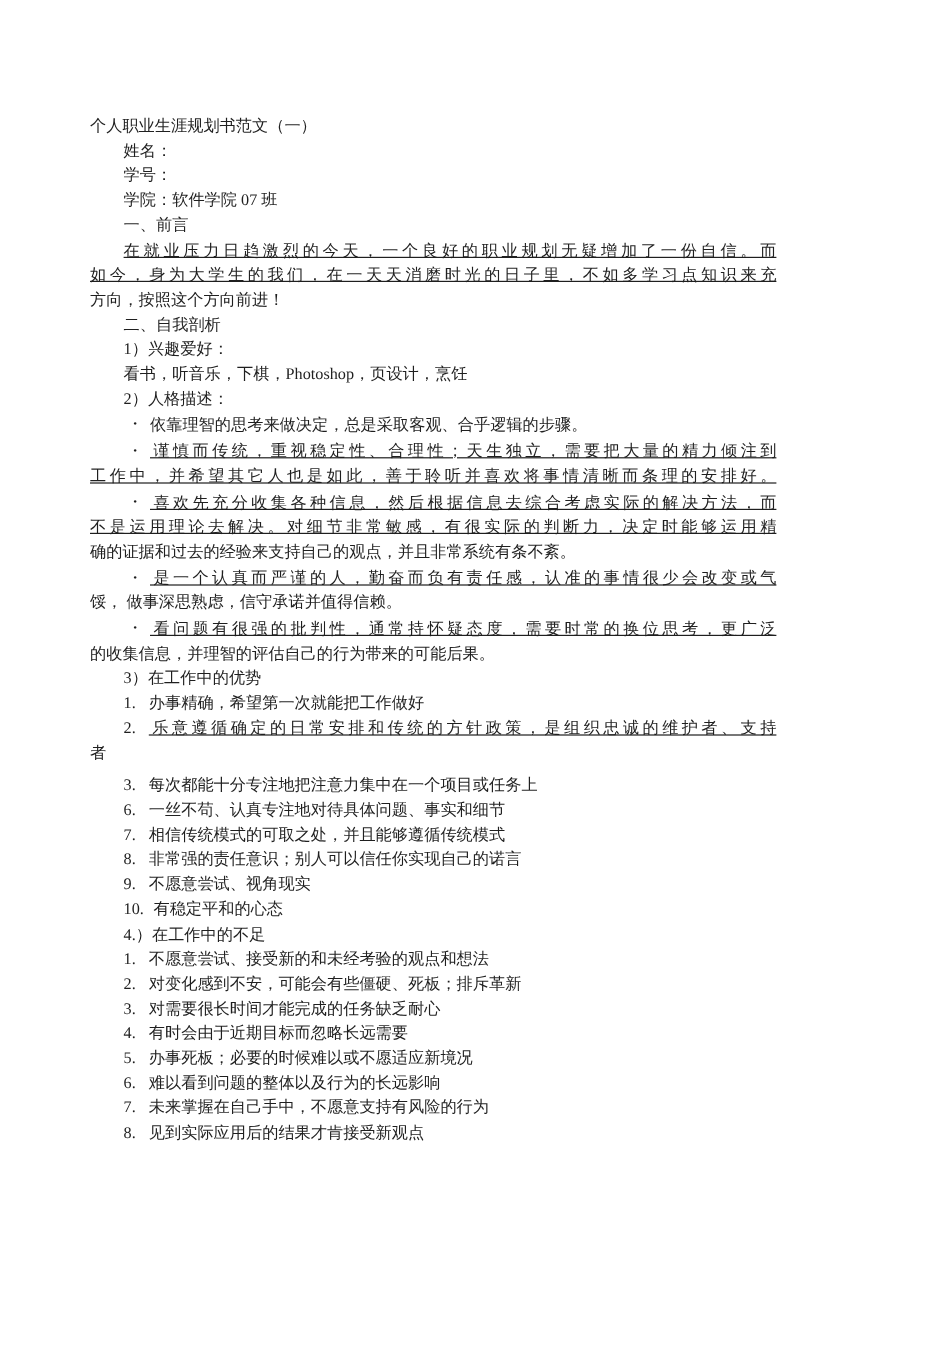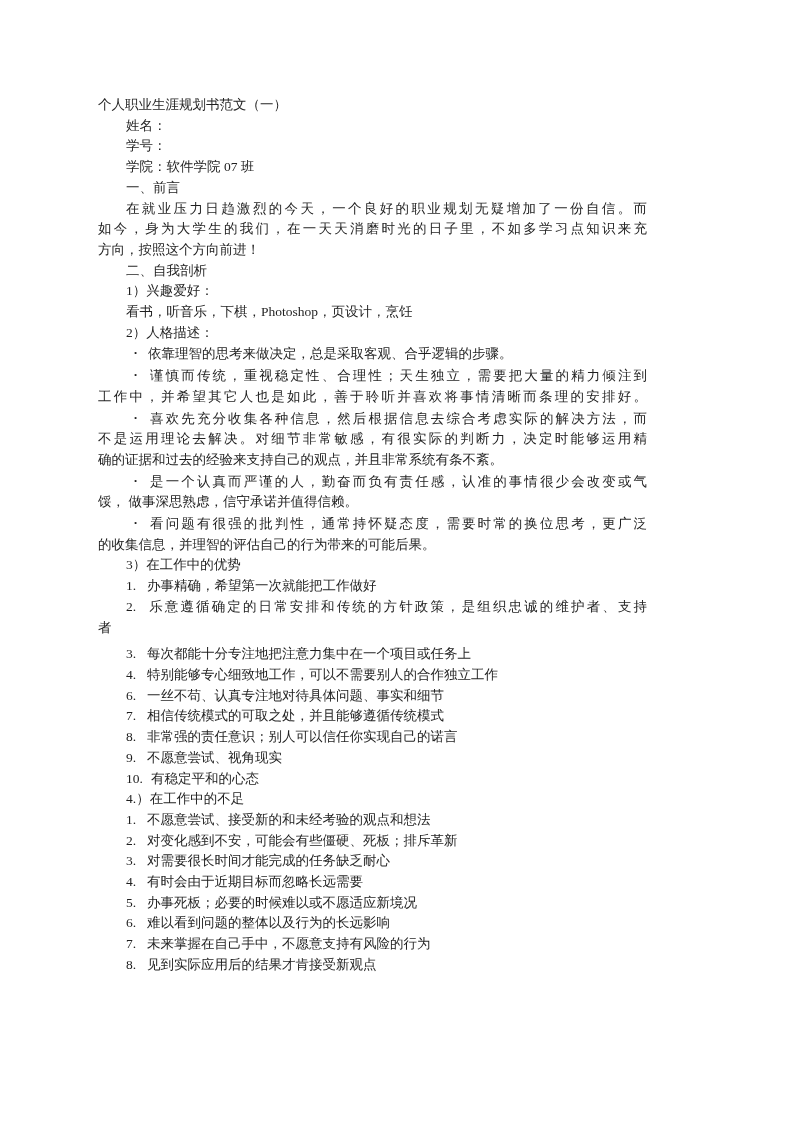--- a/index.html
+++ b/index.html
@@ -6,35 +6,36 @@
     margin: 0;
     padding: 0;
     background: #ffffff;
   }
   .page {
     position: relative;
     width: 793px;
     height: 1020px;
     background: #ffffff;
     box-sizing: border-box;
-    padding: 95px 146px 0 98px;
+    padding: 95px 146px 0 75px;
     font-family: "Liberation Serif", "DejaVu Serif", serif;
     font-size: 13.5px;
     line-height: 20.7px;
     color: #1f1f1f;
     overflow: hidden;
   }
   .line { white-space: pre-wrap; }
   .line.indent { padding-left: 28px; }
   .line.bullet { padding-left: 36px; }
   .line.num    { padding-left: 28px; }
   .line.gap    { margin-bottom: 6px; }
   .line.j {
     text-align: justify;
     text-align-last: justify;
+    text-decoration: underline;
   }
   .dot {
     display: inline-block;
     width: 8px;
     margin-right: 6px;
     font-size: 9px;
     vertical-align: 2px;
   }
   .no {
     display: inline-block;
@@ -67,21 +68,20 @@
       <div class="line flush">确的证据和过去的经验来支持自己的观点，并且非常系统有条不紊。</div>
       <div class="line bullet j"><span class="dot">•</span><span>是一个认真而严谨的人，勤奋而负有责任感，认准的事情很少会改变或气</span></div>
       <div class="line flush">馁， 做事深思熟虑，信守承诺并值得信赖。</div>
       <div class="line bullet j"><span class="dot">•</span><span>看问题有很强的批判性，通常持怀疑态度，需要时常的换位思考，更广泛</span></div>
       <div class="line flush">的收集信息，并理智的评估自己的行为带来的可能后果。</div>
       <div class="line indent">3）在工作中的优势</div>
       <div class="line num"><span class="no">1.</span><span>办事精确，希望第一次就能把工作做好</span></div>
       <div class="line num j"><span class="no">2.</span><span>乐意遵循确定的日常安排和传统的方针政策，是组织忠诚的维护者、支持</span></div>
       <div class="line flush gap">者</div>
       <div class="line num"><span class="no">3.</span><span>每次都能十分专注地把注意力集中在一个项目或任务上</span></div>
-      <div class="line num"><span class="no">4.</span><span>特别能够专心细致地工作，可以不需要别人的合作独立工作</span></div>
       <div class="line num"><span class="no">6.</span><span>一丝不苟、认真专注地对待具体问题、事实和细节</span></div>
       <div class="line num"><span class="no">7.</span><span>相信传统模式的可取之处，并且能够遵循传统模式</span></div>
       <div class="line num"><span class="no">8.</span><span>非常强的责任意识；别人可以信任你实现自己的诺言</span></div>
       <div class="line num"><span class="no">9.</span><span>不愿意尝试、视角现实</span></div>
       <div class="line num"><span class="no">10.</span><span>有稳定平和的心态</span></div>
       <div class="line indent">4.）在工作中的不足</div>
       <div class="line num"><span class="no">1.</span><span>不愿意尝试、接受新的和未经考验的观点和想法</span></div>
       <div class="line num"><span class="no">2.</span><span>对变化感到不安，可能会有些僵硬、死板；排斥革新</span></div>
       <div class="line num"><span class="no">3.</span><span>对需要很长时间才能完成的任务缺乏耐心</span></div>
       <div class="line num"><span class="no">4.</span><span>有时会由于近期目标而忽略长远需要</span></div>

